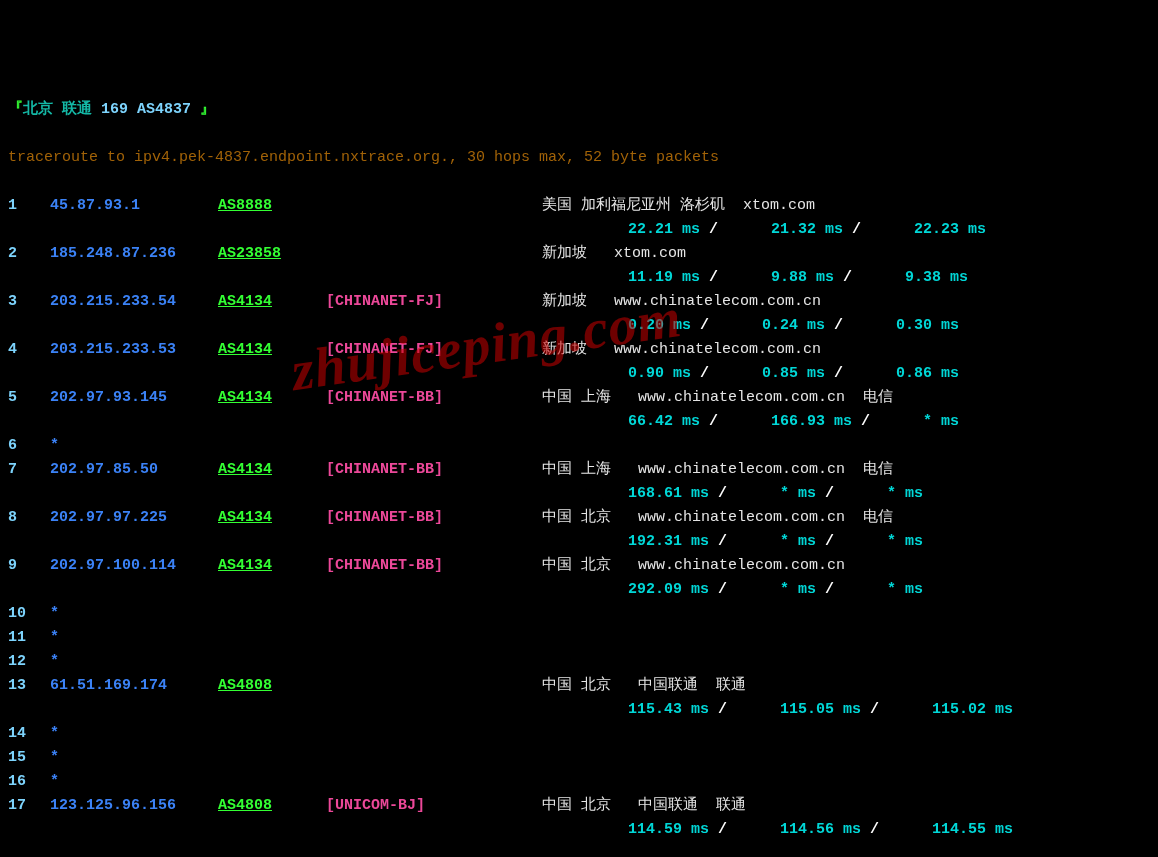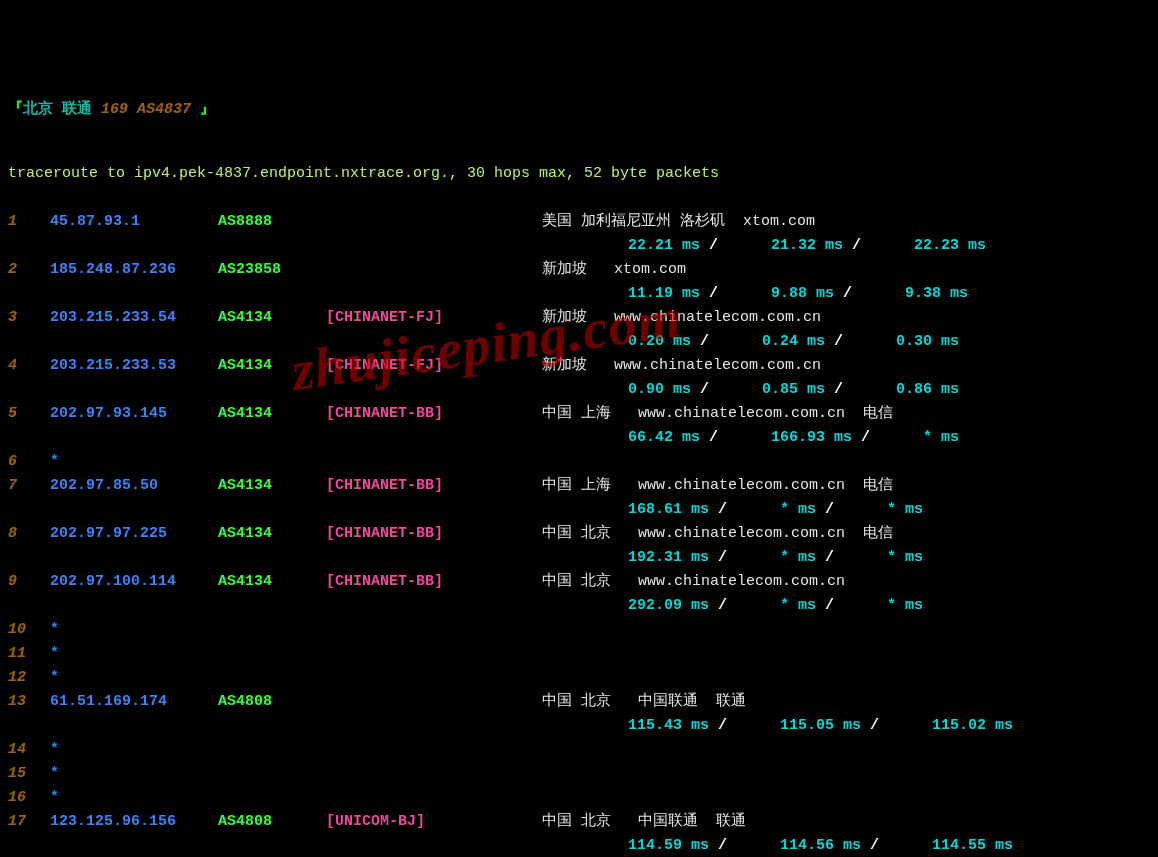--- a/index.html
+++ b/index.html
@@ -8,29 +8,29 @@
     font-family: "Consolas", "Monaco", "Courier New", monospace;
     font-size: 15px;
     line-height: 1.6;
     margin: 0;
     padding: 2px 8px;
     white-space: pre;
     position: relative;
     width: 1158px;
     box-sizing: border-box;
   }
-  .dim { color: #bef264; margin-top: 16px; }
+  .dim { color: #a16207; }
   .green-bold { color: #33ff33; font-weight: bold; }
-  .yellow { color: #a16207; font-weight: bold; font-style: italic; }
+  .yellow { color: #7dd3fc; font-weight: bold; }
   .cyan { color: #00d7d7; font-weight: bold; margin-left: 44px; }
   .white-bold { color: #14b8a6; font-weight: bold; }
   .hop-line { display: block; }
   .cell-hop { display: inline-block; width: 42px; }
   .cell-ip { display: inline-block; width: 168px; font-weight: bold; color: #3b82f6; }
-  .cell-asn { display: inline-block; width: 108px; color: #33ff33; font-weight: bold; }
+  .cell-asn { display: inline-block; width: 108px; color: #33ff33; font-weight: bold; text-decoration: underline; }
   .cell-net { display: inline-block; width: 216px; color: #ec4899; font-weight: bold; }
   .cell-loc { display: inline-block; color: #e5e5e5; }
   .timing-line { display: block; padding-left: 576px; }
   .slash { color: #ffffff; font-weight: bold; }
   .watermark {
     position: absolute;
     left: 290px;
     top: 300px;
     font-size: 56px;
     font-weight: bold;

